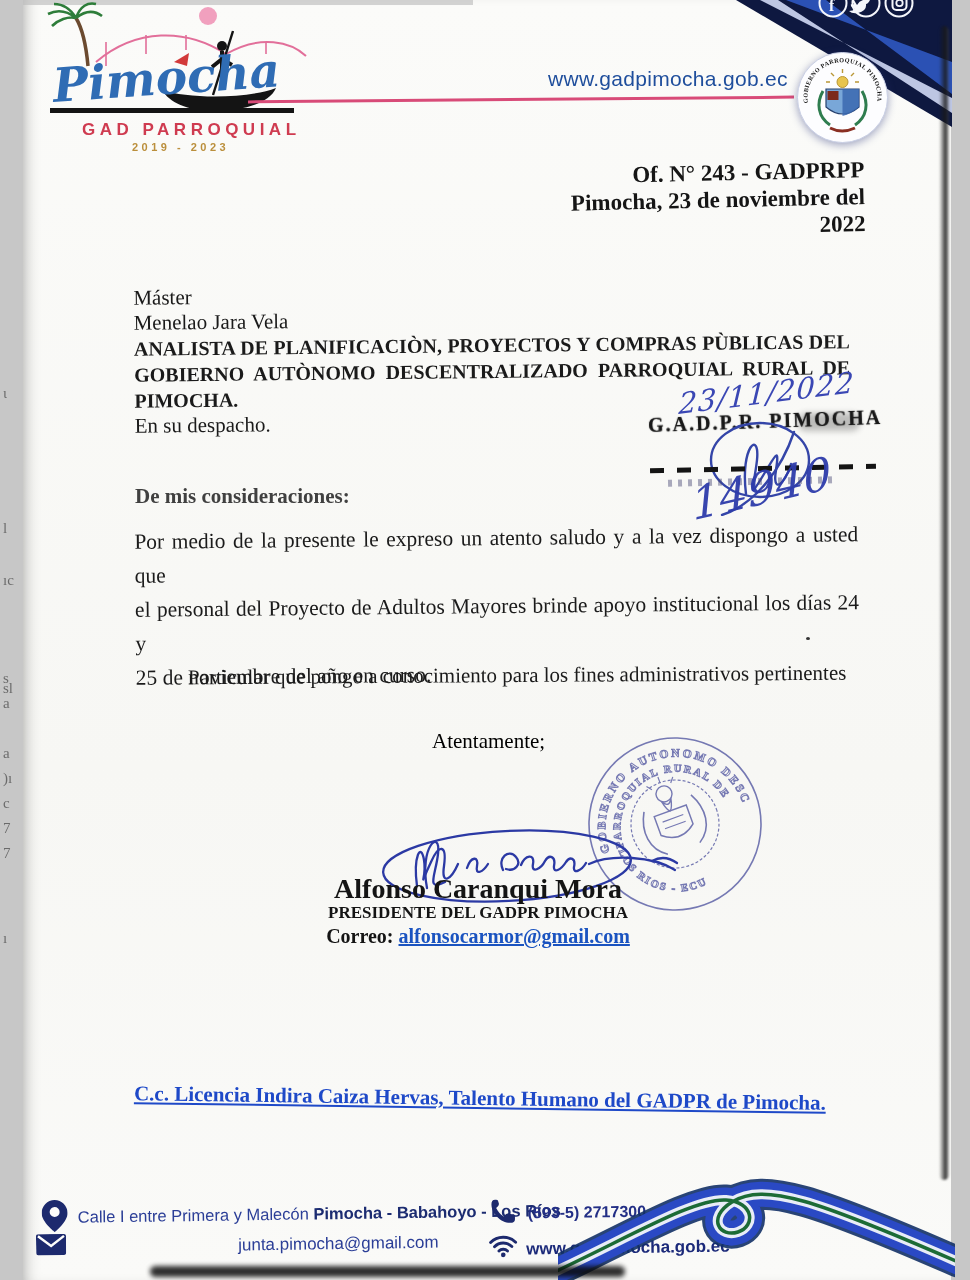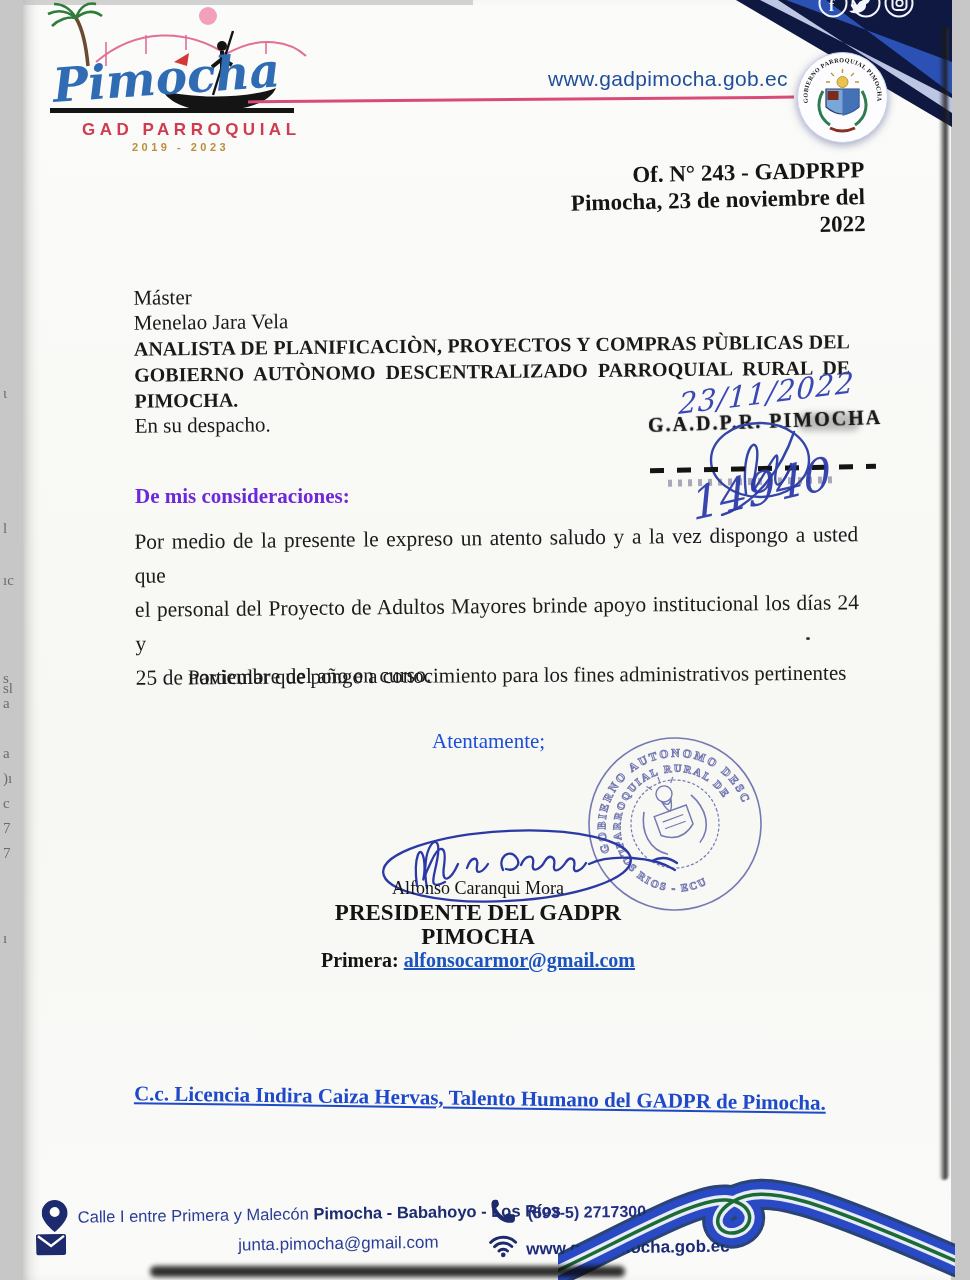--- a/index.html
+++ b/index.html
@@ -45,36 +45,36 @@
        opacity:.28;filter:blur(3px);border-radius:8px;}
   .scribble1{position:absolute;left:698px;top:416px;width:130px;height:100px;}
   .dash-line{position:absolute;left:650px;top:466px;width:226px;height:5px;transform:rotate(-1.2deg);
        background:repeating-linear-gradient(90deg,#141414 0 14px,transparent 14px 27px);}
   .dash-subtext{position:absolute;left:668px;top:478px;width:168px;height:7px;transform:rotate(-1.2deg);
        background:repeating-linear-gradient(90deg,rgba(70,70,115,.45) 0 4px,transparent 4px 10px);filter:blur(.5px);}
   .hand-number{position:absolute;left:690px;top:462px;font-size:45px;transform:rotate(-13deg) skewX(-8deg);
        color:#2e3cab;opacity:.95;}
 
   
-  .greeting{position:absolute;left:135px;top:484px;font-size:21px;font-weight:bold;color:#6d28d9;}
+  .greeting{position:absolute;left:135px;top:484px;font-size:21px;font-weight:bold;color:#404040;}
   .body-par{position:absolute;left:135px;top:521px;width:724px;font-size:21.5px;color:#1b1b1b;
        transform:rotate(-.6deg);line-height:34px;}
   .body-par .just{text-align:justify;text-align-last:justify;}
   .closing-note{position:absolute;left:188px;top:663px;font-size:21px;color:#1b1b1b;transform:rotate(-.4deg);}
-  .valediction{position:absolute;left:432px;top:729px;font-size:21px;color:#1d4ed8;}
+  .valediction{position:absolute;left:432px;top:729px;font-size:21px;color:#000000;}
   .dot-artifact{position:absolute;left:806px;top:637px;width:4px;height:3px;background:#333;border-radius:50%;}
 
   
   .round-stamp{position:absolute;left:570px;top:732px;width:210px;height:185px;filter:blur(.3px);opacity:.88;}
   .round-stamp *{stroke:#6468aa;fill:none;}
   .sig-svg{position:absolute;left:355px;top:812px;width:330px;height:100px;}
   .sig-svg path,.sig-svg ellipse{stroke:#2b39a4;stroke-width:2.3;fill:none;stroke-linecap:round;}
   .signer{position:absolute;left:292px;top:876px;width:372px;text-align:center;color:#141414;}
-  .signer .nm{font-size:18px;font-weight:normal;line-height:25px;}
-  .signer .ttl{font-size:23px;font-weight:bold;line-height:24px;}
+  .signer .nm{font-size:28px;font-weight:bold;line-height:25px;}
+  .signer .ttl{font-size:17px;font-weight:bold;line-height:24px;}
   .signer .row{font-size:20px;line-height:23px;font-weight:bold;}
   .signer a{color:#1a53c0;text-decoration:underline;font-weight:bold;text-align:center;}
 
   .cc{position:absolute;left:134px;top:1086px;font-size:21px;font-weight:bold;color:#1e49c8;
       text-decoration:underline;transform:rotate(.8deg);}
 
   
   .footer{position:absolute;left:0;top:1190px;width:970px;height:90px;transform:rotate(-.8deg);
       font-family:"Liberation Sans",sans-serif;color:#2b3e97;}
   .f-item{position:absolute;}
@@ -230,21 +230,21 @@
     <path d="M112,56 C116,44 124,44 122,54 C120,64 128,60 133,52"></path>
     <path d="M148,58 C142,46 154,36 161,45 C167,52 160,60 151,57 M166,53 C170,43 180,41 178,52 C176,62 186,57 190,49 C194,42 201,44 199,54 C198,62 206,58 211,50 C215,44 221,46 219,55 C218,63 227,58 231,51"></path>
     <path d="M234,52 C256,42 298,44 320,58"></path>
     <path d="M297,49 C306,44 315,46 322,51"></path>
   </svg>
 
   <div class="signer">
     <div class="nm">Alfonso Caranqui Mora</div>
     <div class="ttl">PRESIDENTE DEL GADPR PIMOCHA</div>
     <div class="row">
-      <span>Primera:</span>
+      <span>Correo:</span>
       <a href="#">alfonsocarmor@gmail.com</a>
     </div>
   </div>
 
   <div class="cc">C.c. Licencia Indira Caiza Hervas, Talento Humano del GADPR de Pimocha.</div>
 
   <div class="footer">
     <svg class="icon" style="left:42px;top:4px;width:26px;height:32px" viewBox="0 0 26 32">
       <path d="M13,0 C6,0 0,6 0,13 C0,22 13,32 13,32 C13,32 26,22 26,13 C26,6 20,0 13,0 Z" fill="#1d2a6e"></path>
       <circle cx="13" cy="12" r="5" fill="#fdfdfb"></circle>

